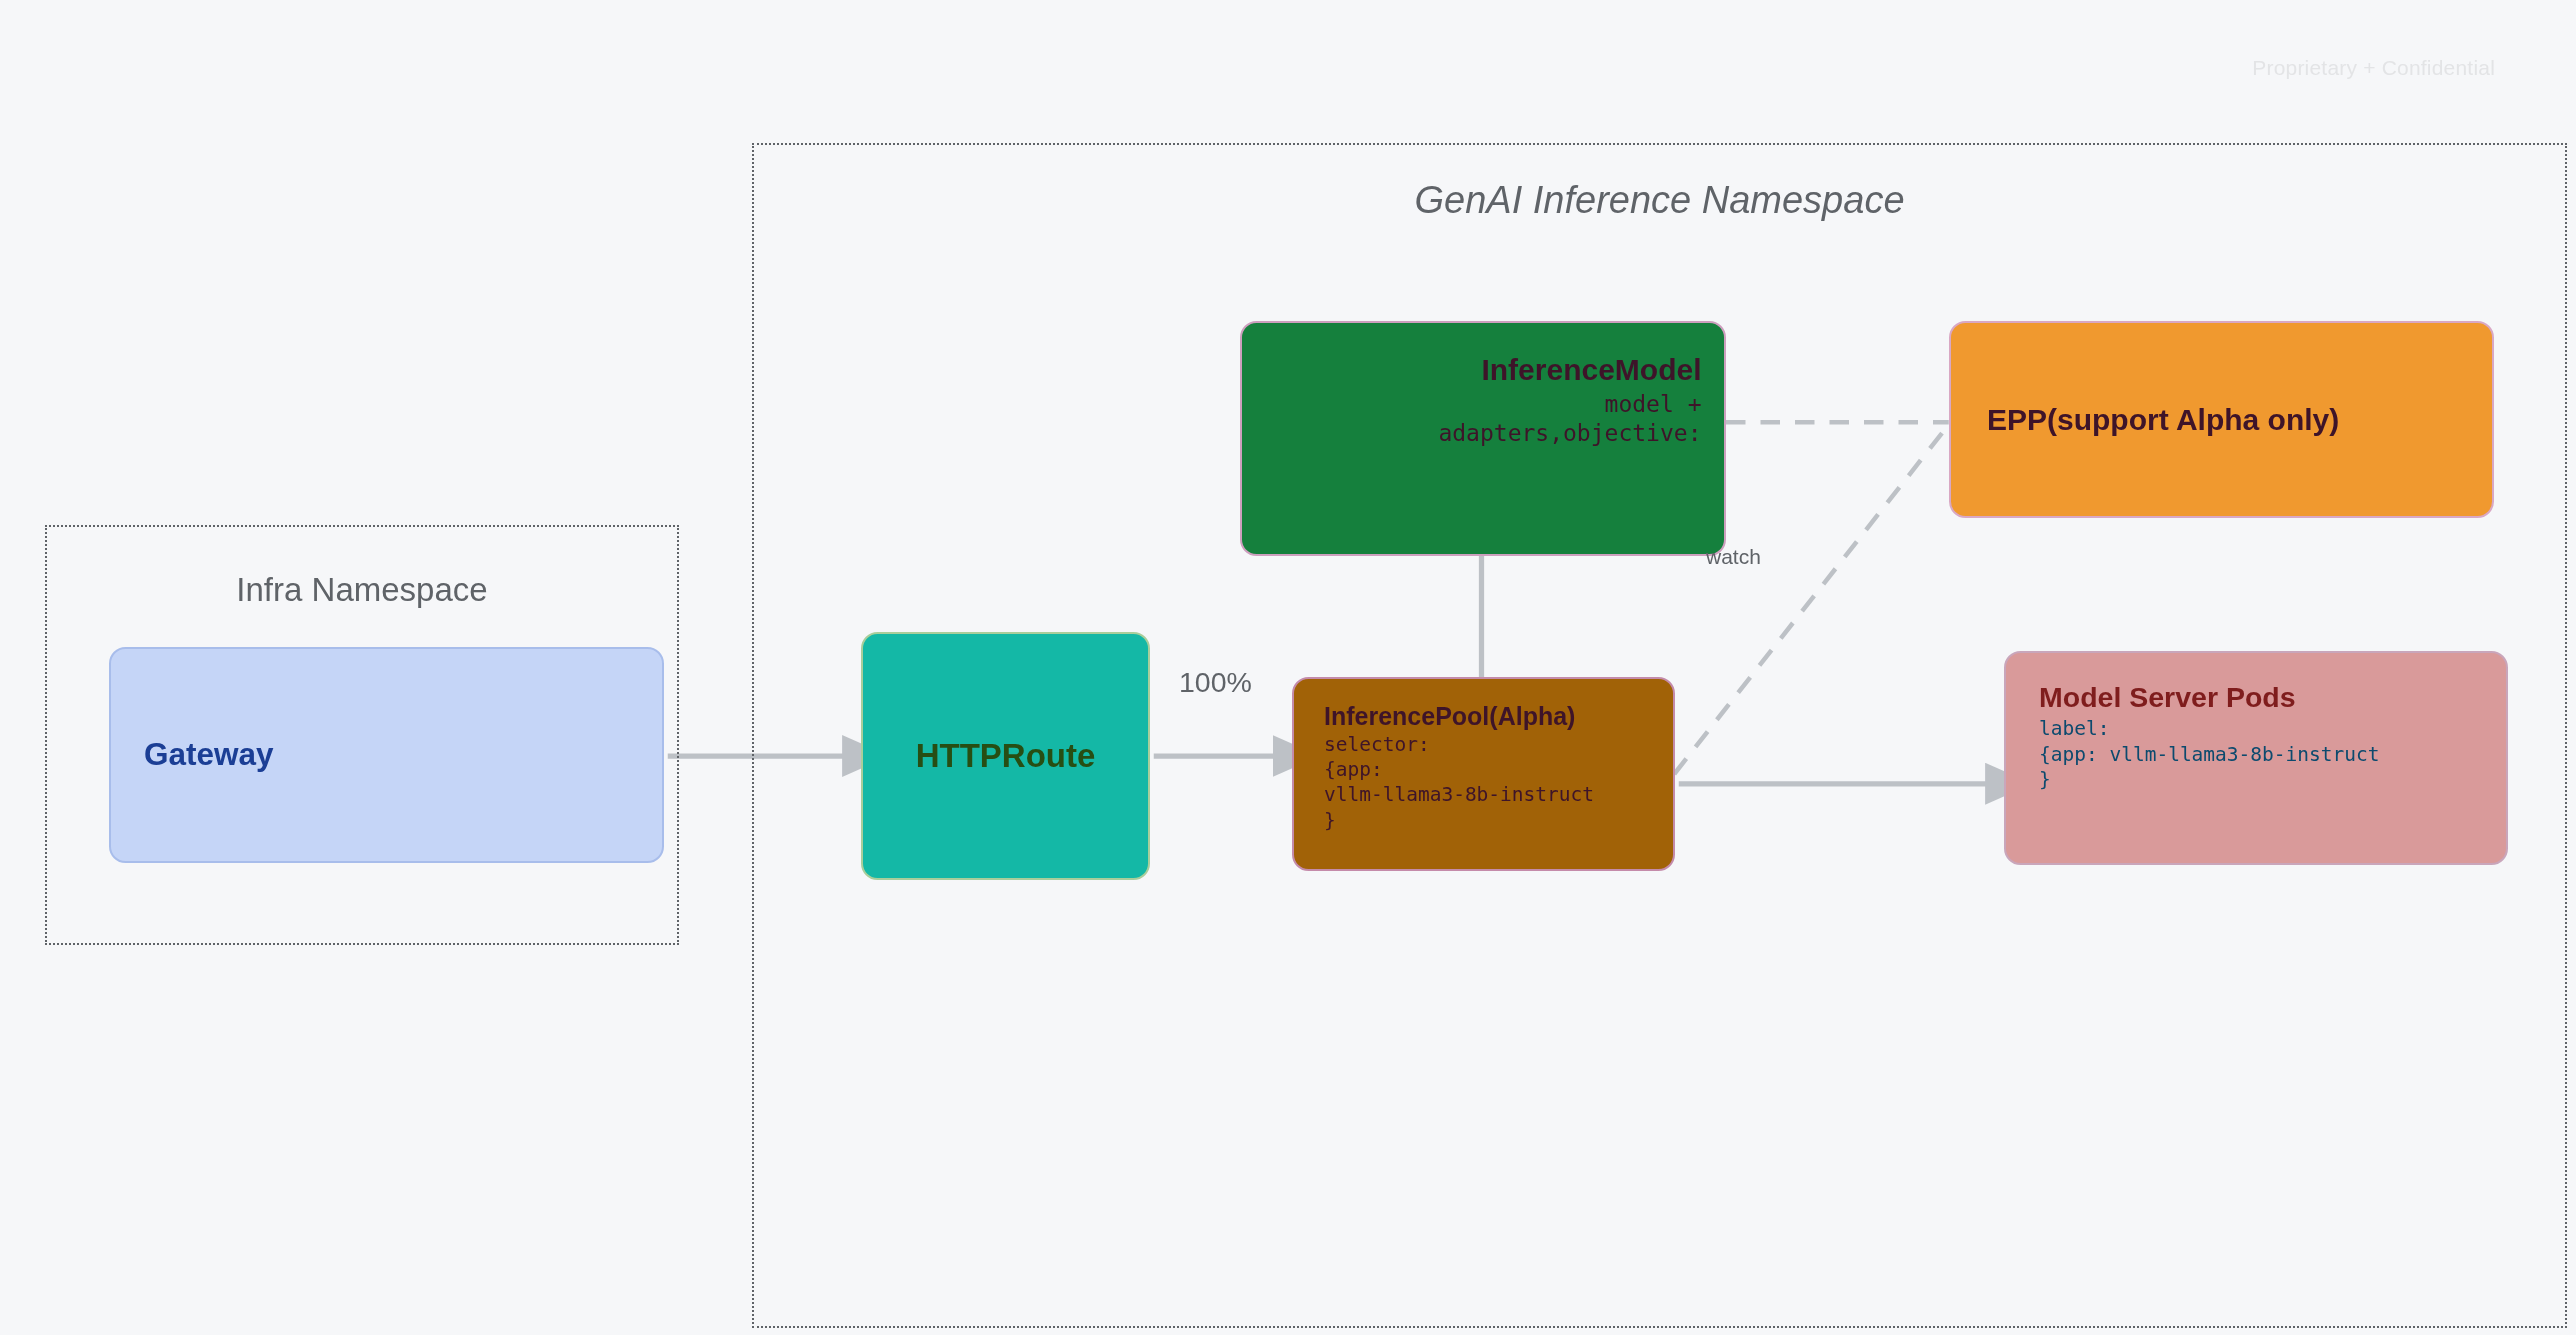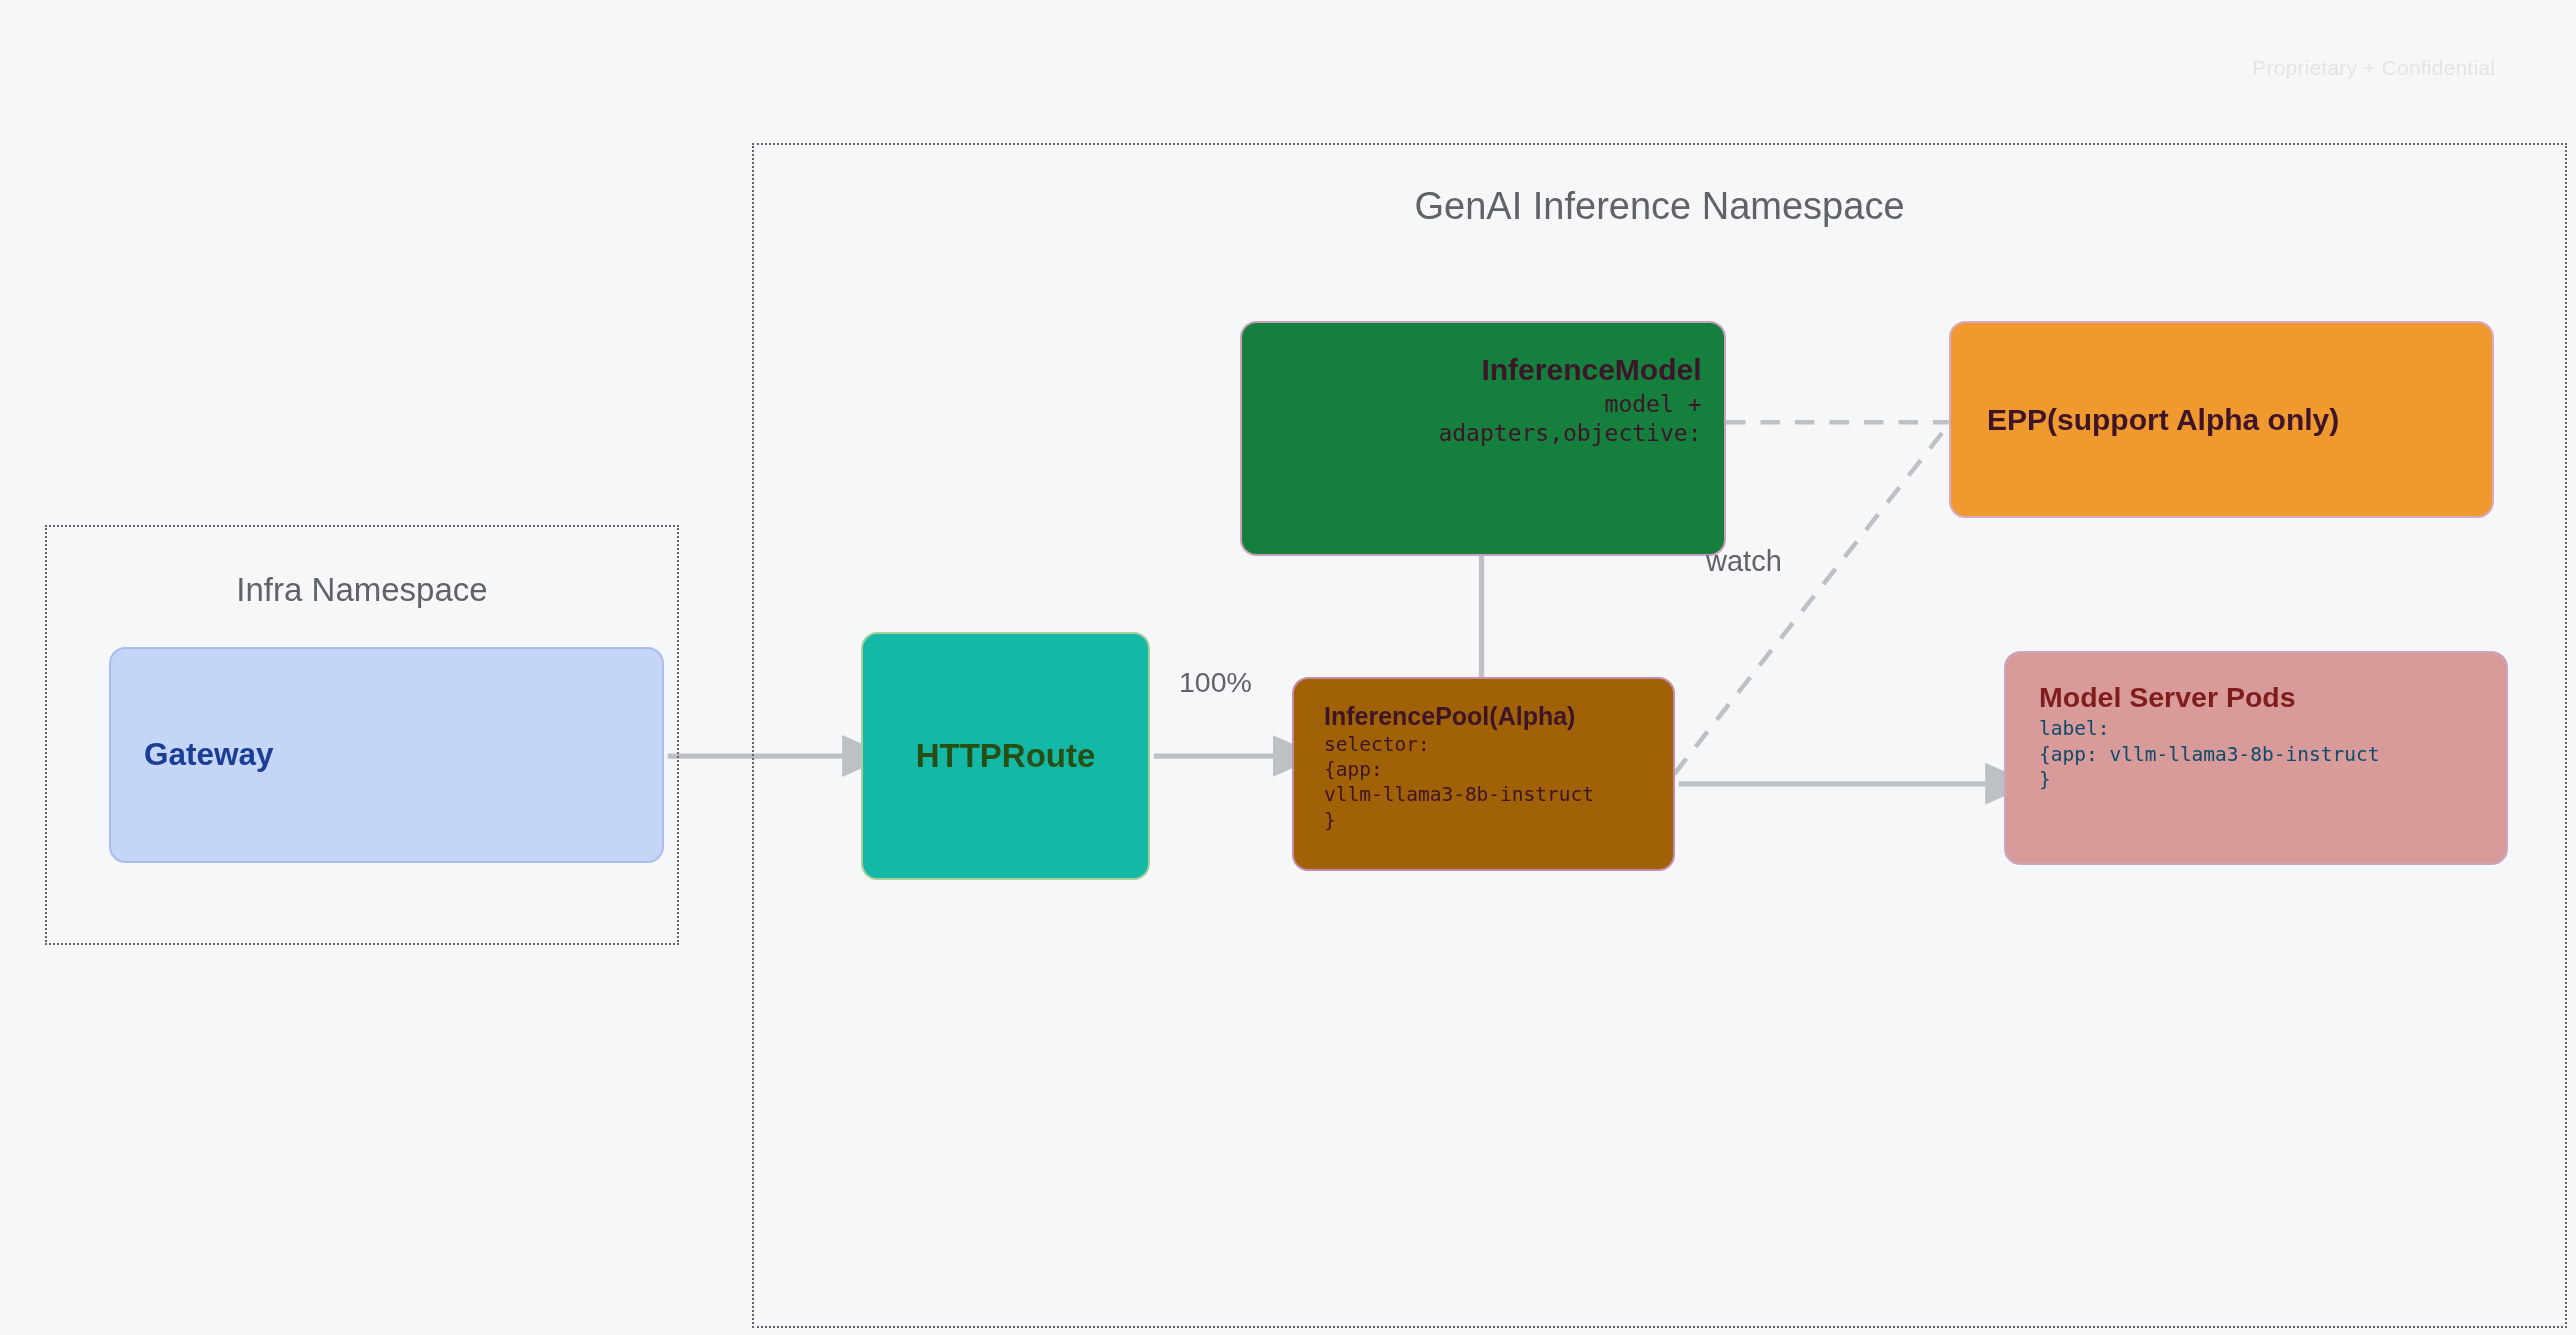--- a/index.html
+++ b/index.html
@@ -58,22 +58,23 @@
     text-align: center;
     color: #5F6368;
     font-weight: 400;
     white-space: nowrap;
   }
   .ns-infra .ns-title {
     top: 44px;
     font-size: 33px;
   }
   .ns-genai .ns-title {
-    top: 40px;
+    top: 34px;
     font-size: 38px;
+    font-style: italic;
   }
 
   
   .node {
     position: absolute;
     box-sizing: border-box;
     border-radius: 16.5px;
     padding: 0;
   }
   .node .node-inner {
@@ -206,21 +207,21 @@
     white-space: nowrap;
   }
   .lbl-100 {
     left: 1179px;
     top: 666px;
     font-size: 28.5px;
   }
   .lbl-watch {
     left: 1706px;
     top: 545px;
-    font-size: 29px;
+    font-size: 21px;
   }
 
   svg.edges {
     position: absolute;
     left: 0;
     top: 0;
     width: 2576px;
     height: 1335px;
     pointer-events: none;
   }

